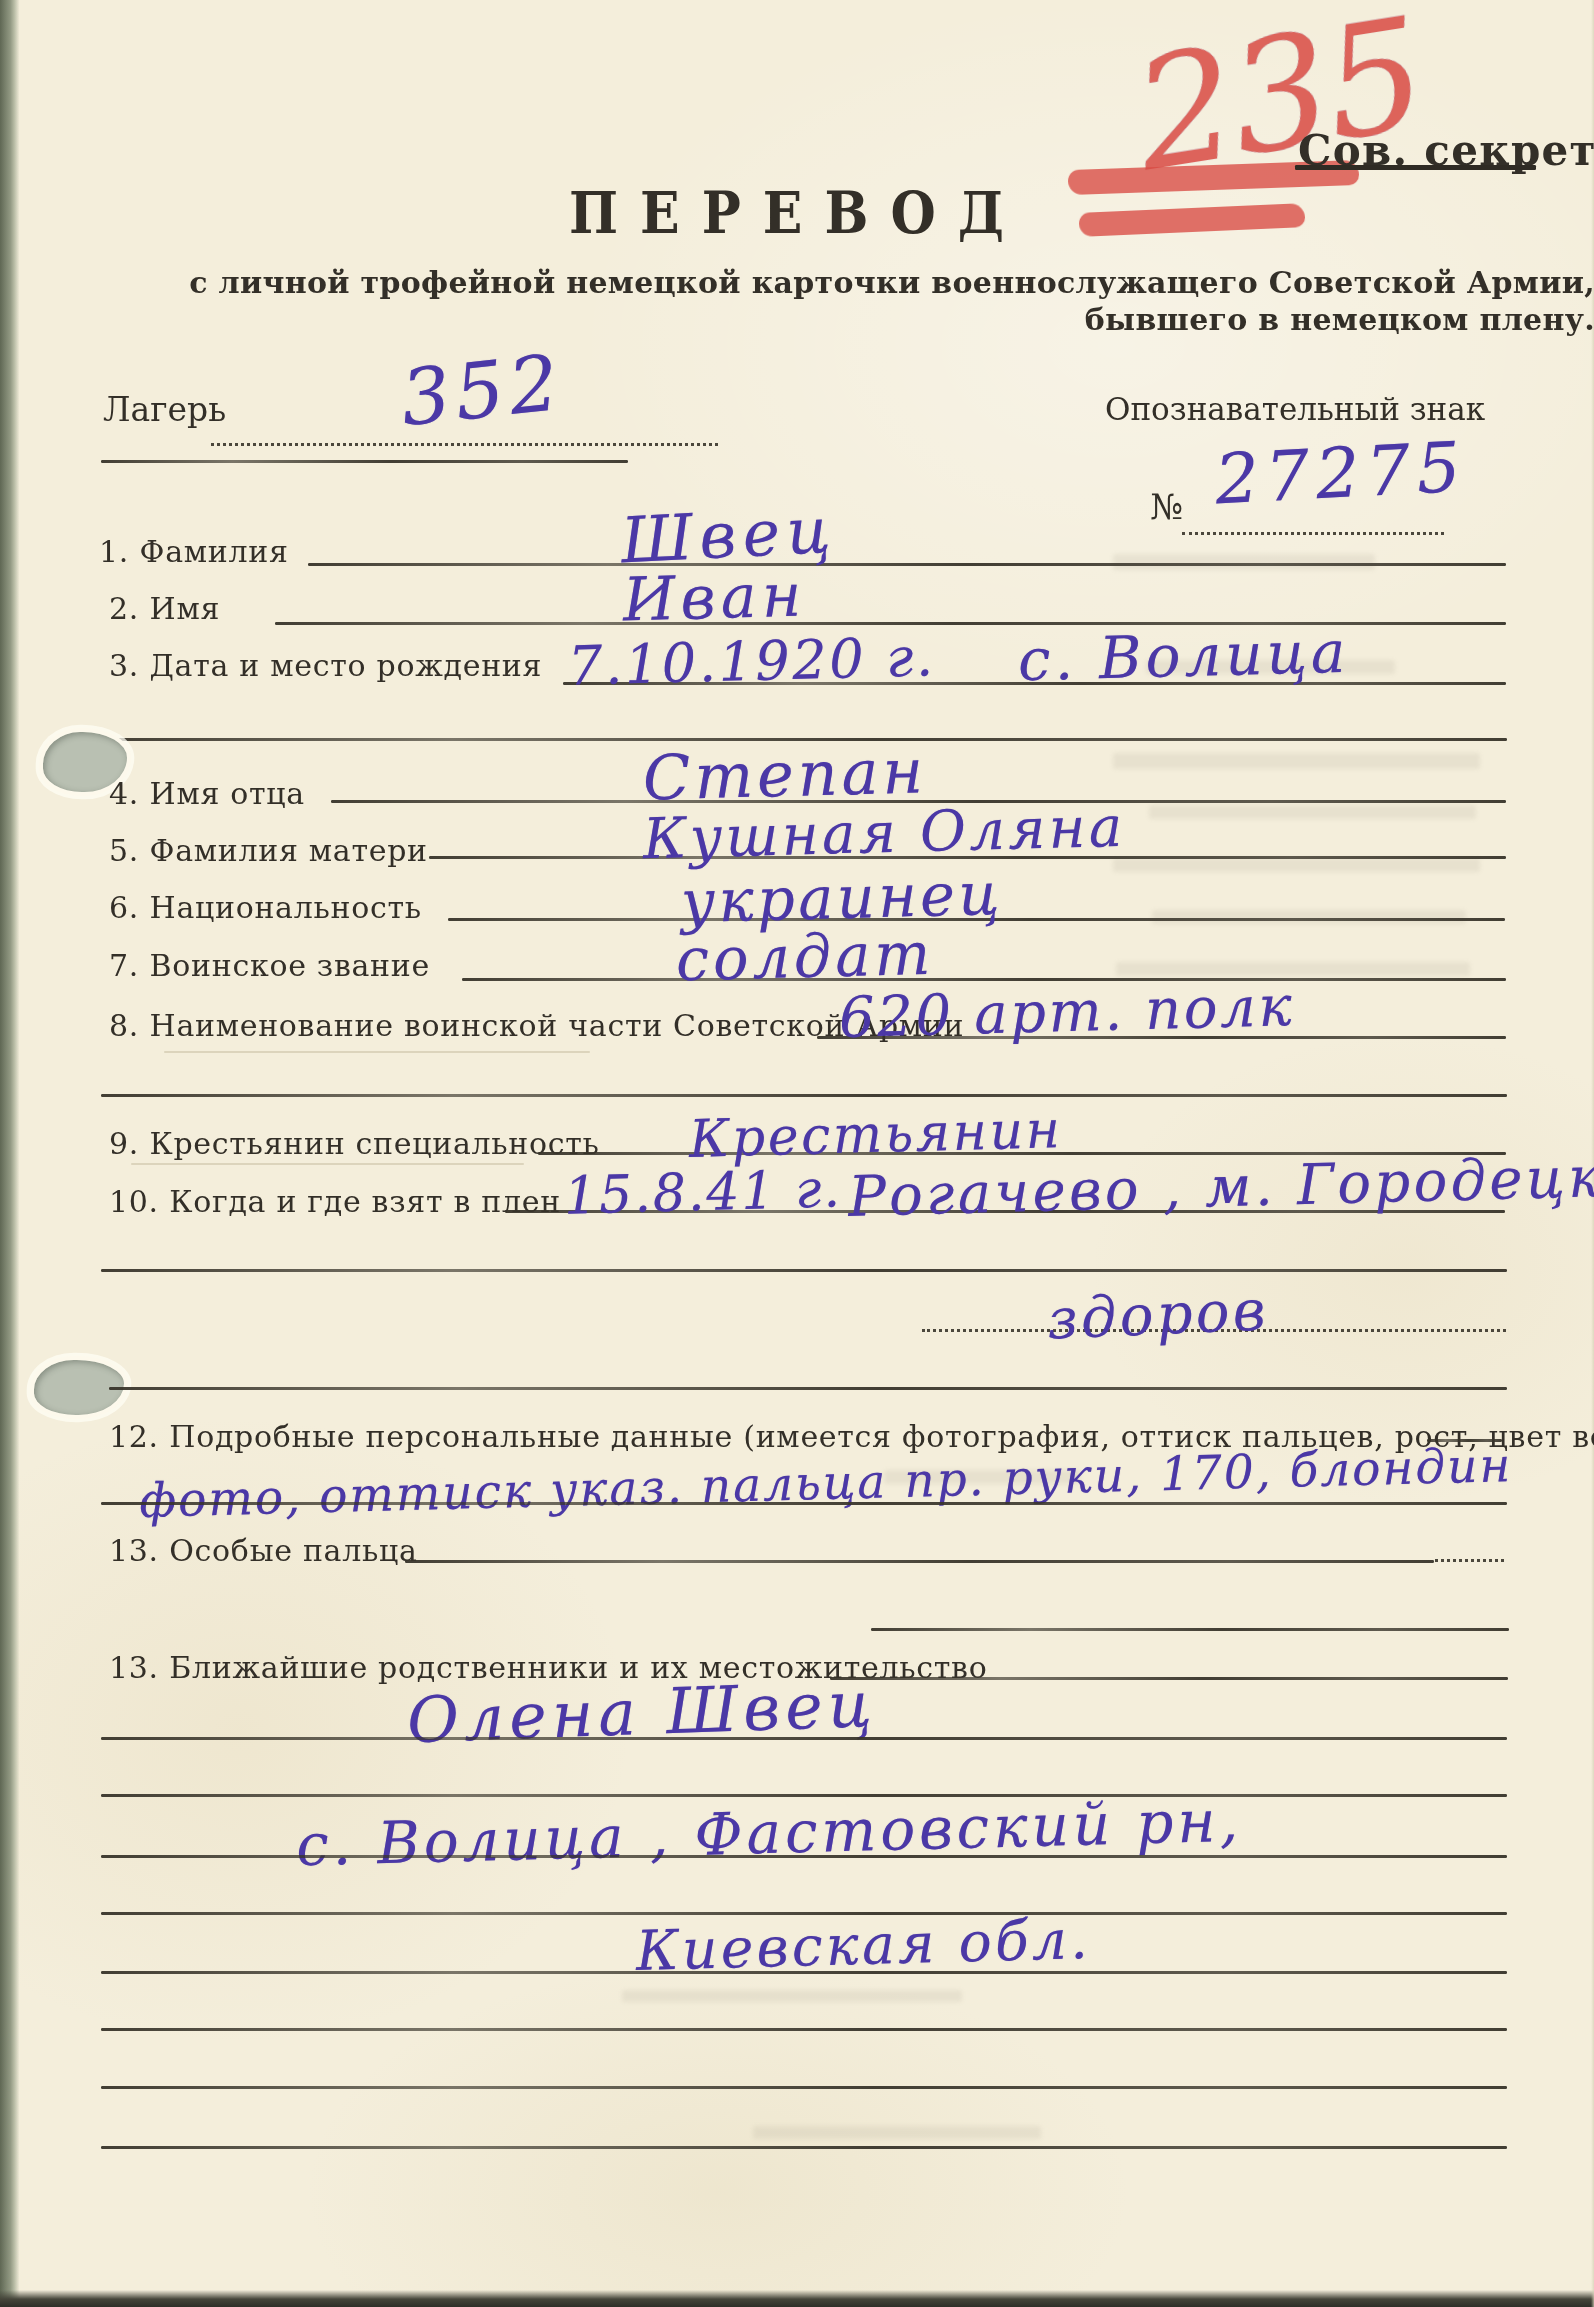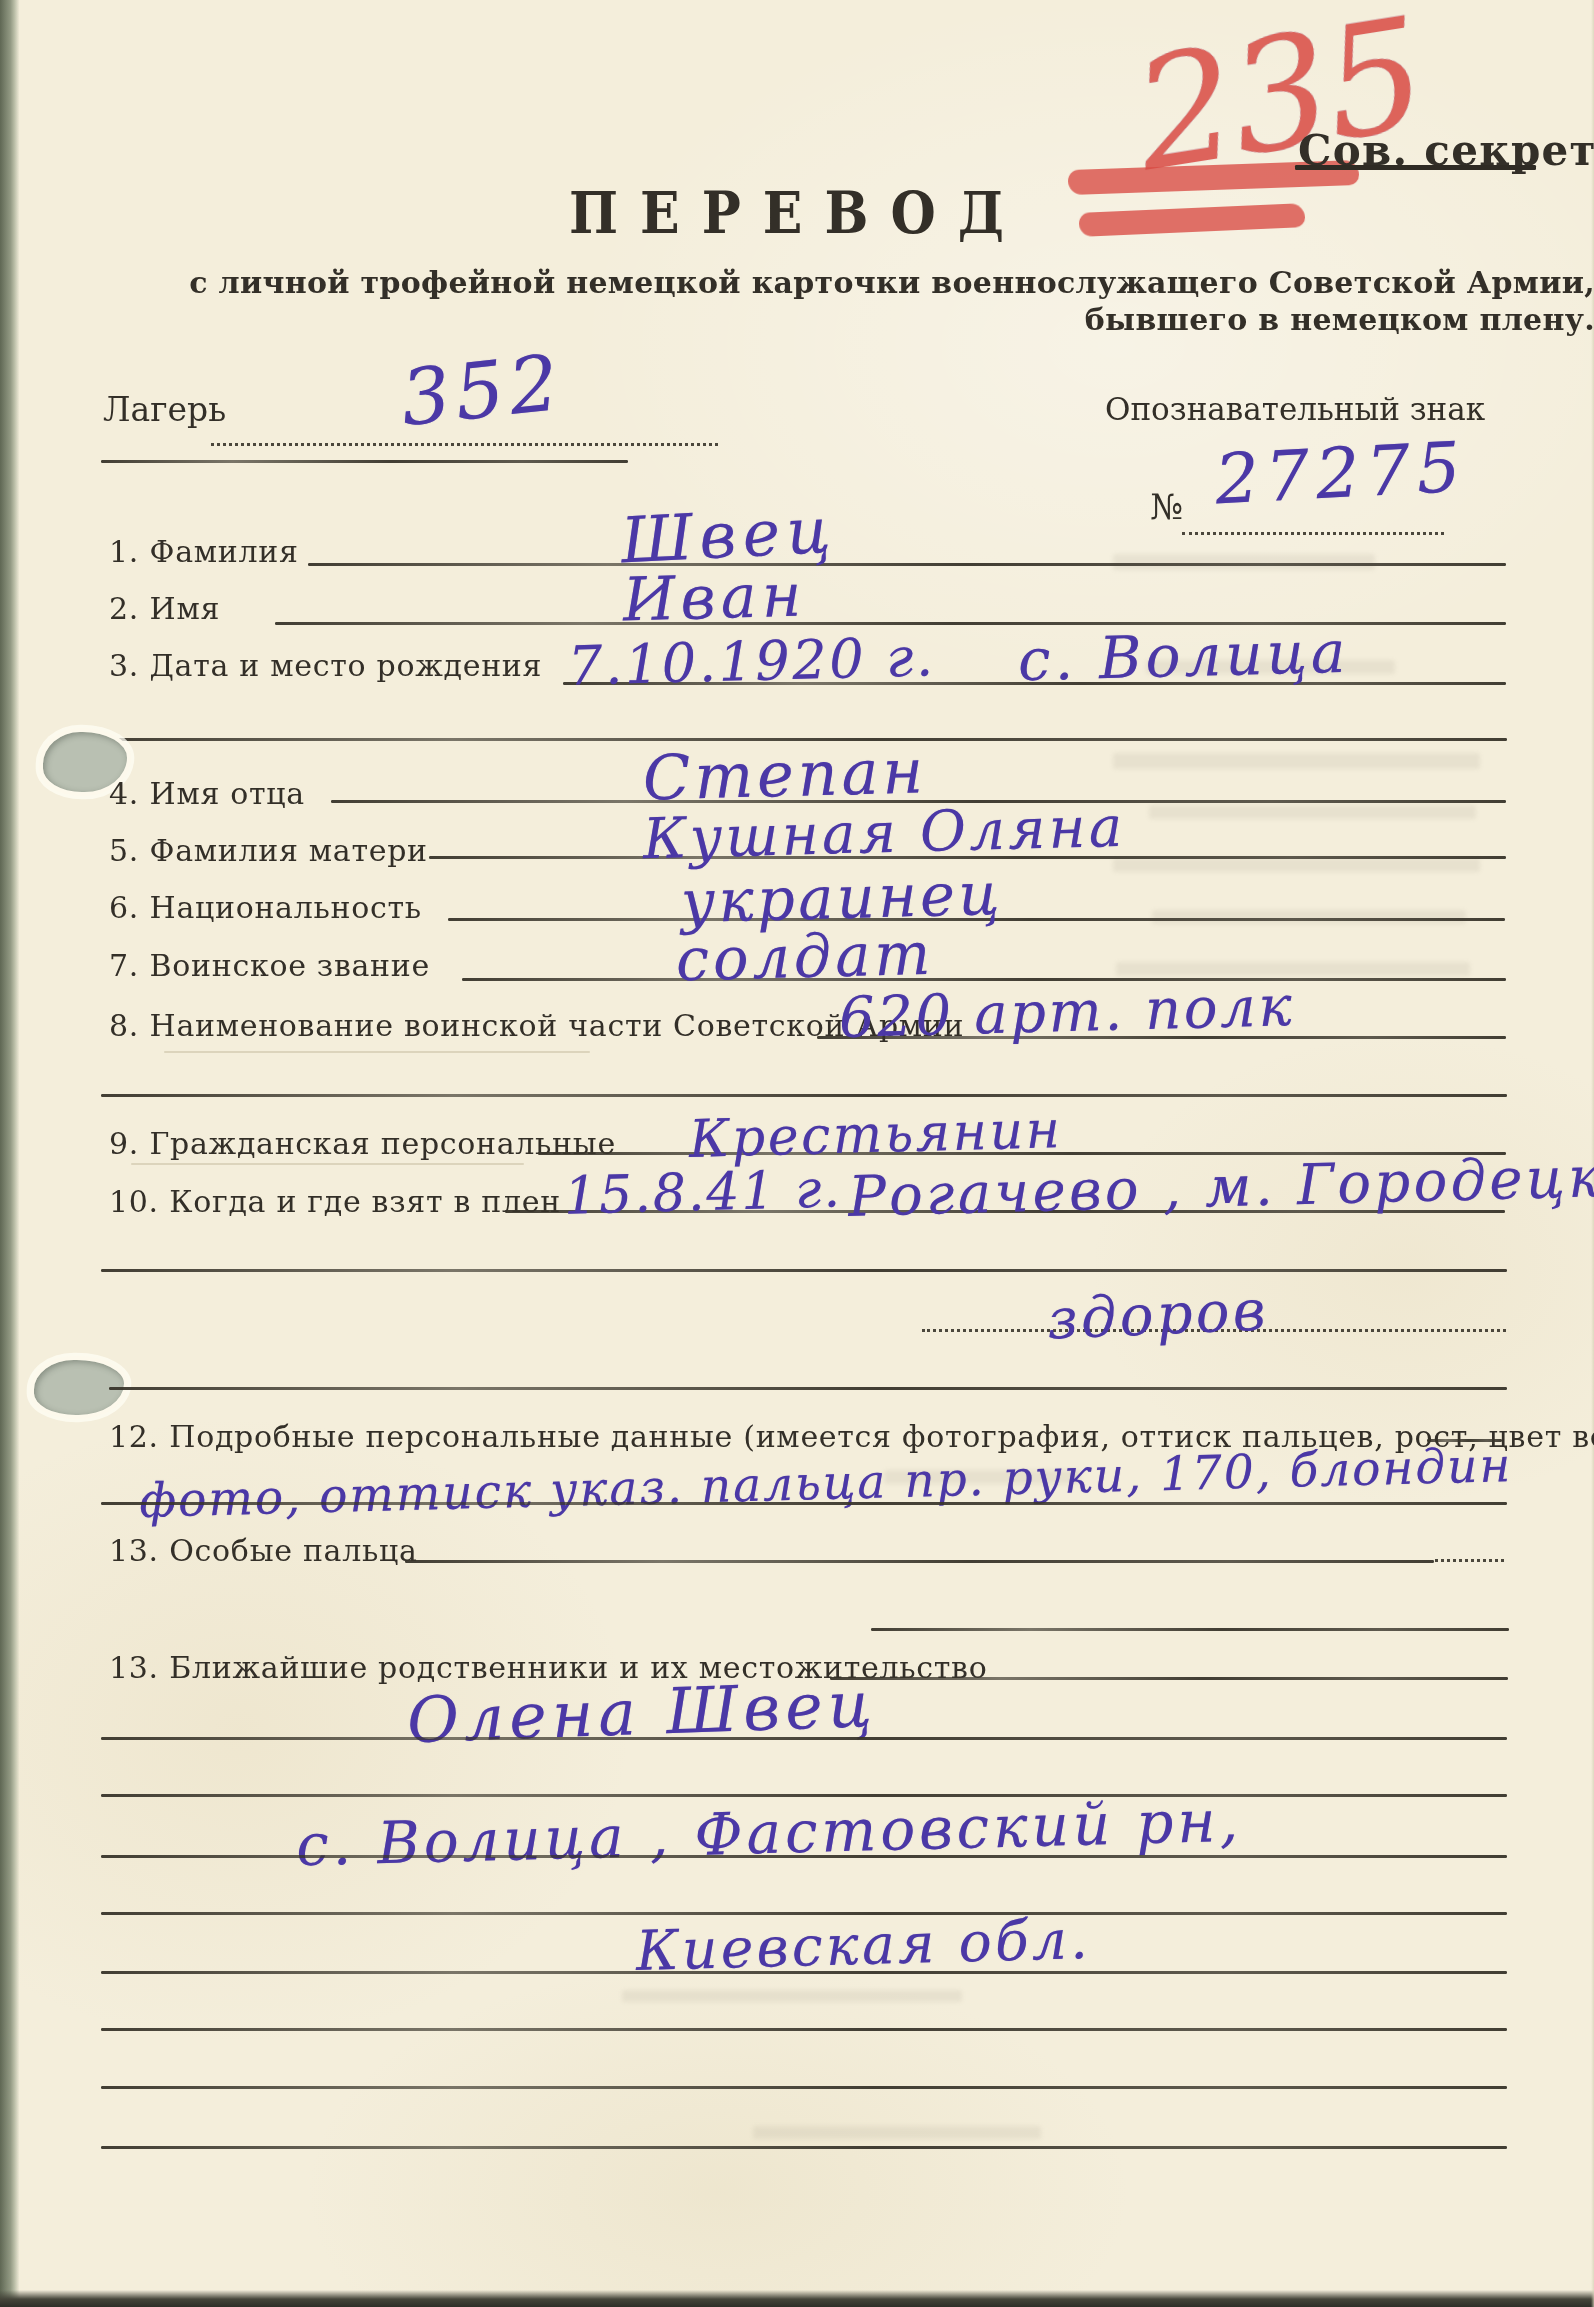--- a/index.html
+++ b/index.html
@@ -84,21 +84,21 @@
   <div class="print big" style="left:103px;top:390px">Лагерь</div>
   <div class="dotted" style="left:211px;top:443px;width:507px"></div>
   <div class="hw" style="left:401px;top:346px;font-size:77px;letter-spacing:5.2px;transform:rotate(-6deg)">352</div>
   <div class="rule" style="left:101px;top:460px;width:527px"></div>
 
   <div class="print" style="left:1105px;top:391px;font-size:31px">Опознавательный знак</div>
   <div class="print" style="left:1150px;top:487px;font-size:35px">№</div>
   <div class="dotted" style="left:1182px;top:532px;width:262px"></div>
   <div class="hw" style="left:1215px;top:433px;font-size:69px;letter-spacing:6.5px;transform:rotate(-3deg)">27275</div>
 
-  <div class="print lbl" style="left:109px;top:534px">
+  <div class="print lbl" style="left:99px;top:534px">
     <span class="fnum">1.</span><span>Фамилия</span>
   </div>
   <div class="rule" style="left:308px;top:563px;width:1198px"></div>
   <div class="hw" style="left:621px;top:499px;font-size:63px;letter-spacing:6.5px;transform:rotate(-3deg)">Швец</div>
 
   <div class="print lbl" style="left:109px;top:591px">
     <span class="fnum">2.</span><span>Имя</span>
   </div>
   <div class="rule" style="left:275px;top:622px;width:1231px"></div>
   <div class="hw" style="left:623px;top:562px;font-size:60px;letter-spacing:5.2px">Иван</div>
@@ -139,21 +139,21 @@
 
   <div class="print lbl" style="left:109px;top:1008px">
     <span class="fnum">8.</span><span>Наименование воинской части Советской Армии</span>
   </div>
   <div class="rule" style="left:817px;top:1036px;width:689px"></div>
   <div class="hw" style="left:839px;top:979px;font-size:56px;letter-spacing:2.6px">620 арт. полк</div>
 
   <div class="rule" style="left:101px;top:1094px;width:1406px"></div>
 
   <div class="print lbl" style="left:109px;top:1126px">
-    <span class="fnum">9.</span><span>Гражданская персональные</span>
+    <span class="fnum">9.</span><span>Крестьянин специальность</span>
   </div>
   <div class="rule" style="left:538px;top:1152px;width:968px"></div>
   <div class="hw" style="left:689px;top:1104px;font-size:52px;letter-spacing:2.6px">Крестьянин</div>
 
   <div class="print lbl" style="left:109px;top:1184px">
     <span class="fnum">10.</span><span>Когда и где взят в плен</span>
   </div>
   <div class="rule" style="left:505px;top:1210px;width:1000px"></div>
   <div class="hw" style="left:564px;top:1162px;font-size:52px;letter-spacing:2px">15.8.41 г.</div>
   <div class="hw" style="left:848px;top:1154px;font-size:56px;letter-spacing:3.3px">Рогачево , м. Городецк</div>

